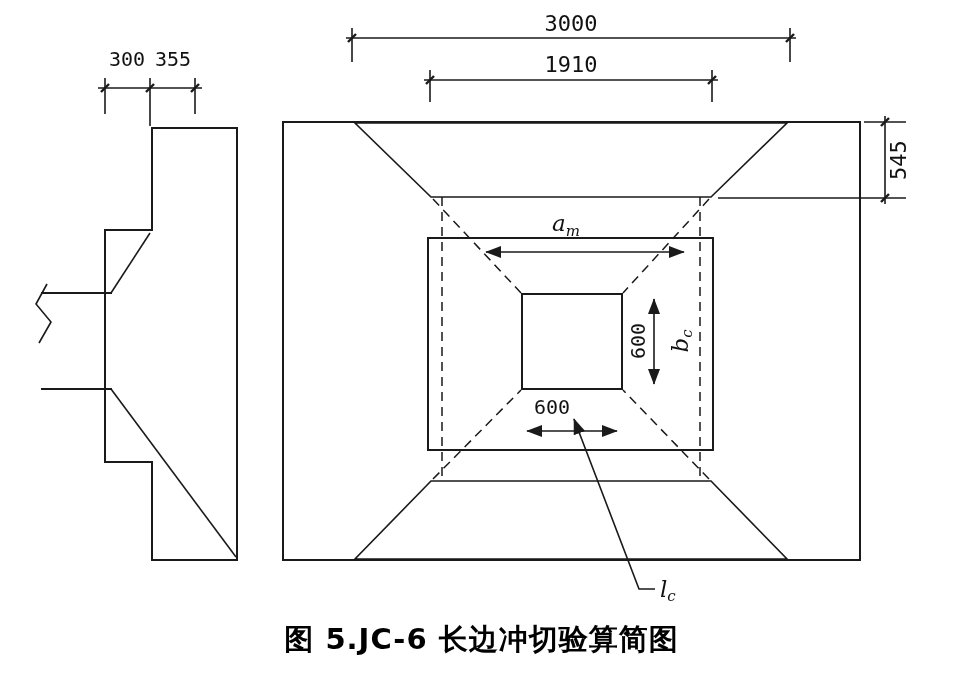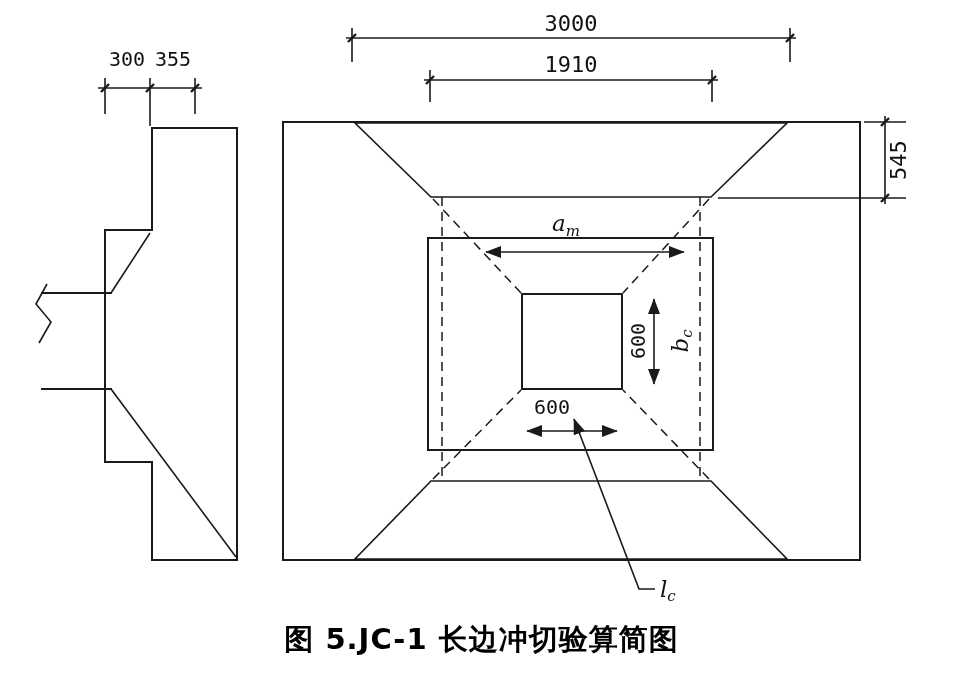--- a/index.html
+++ b/index.html
@@ -114,14 +114,14 @@
         <line class="thin" marker-start="url(#arr)" marker-end="url(#arr)" x1="527" y1="431" x2="617" y2="431"></line>
       </g>
 
       <g>
         <polyline class="thin" marker-start="url(#arr)" points="574,419 639,589 655,589"></polyline>
         <text class="lbl" x="660" y="597"><tspan>l</tspan><tspan class="sub" dy="4">c</tspan></text>
       </g>
     </g>
   </svg>
 
-  <div class="caption">图 5.JC-1 长边冲切验算简图</div>
+  <div class="caption">图 5.JC-6 长边冲切验算简图</div>
 </div>
 
 </body></html>

